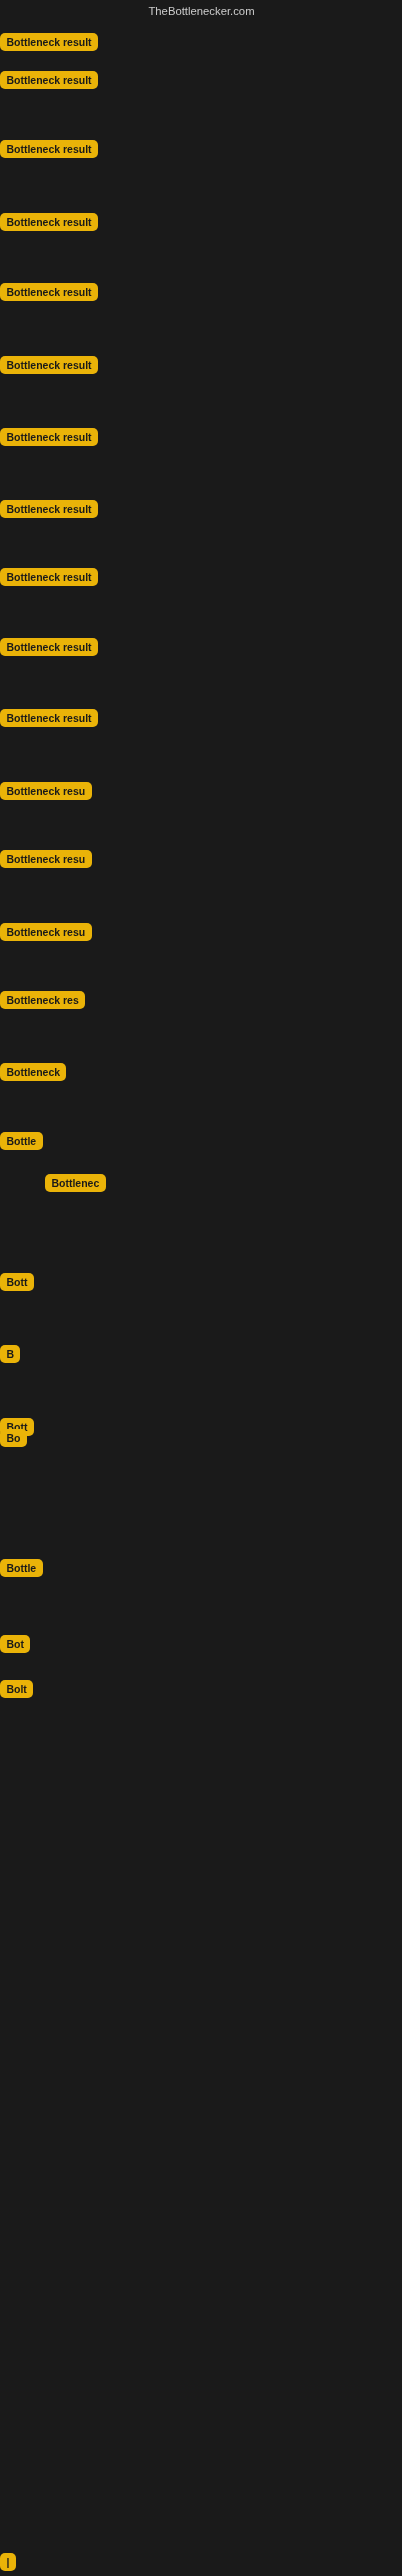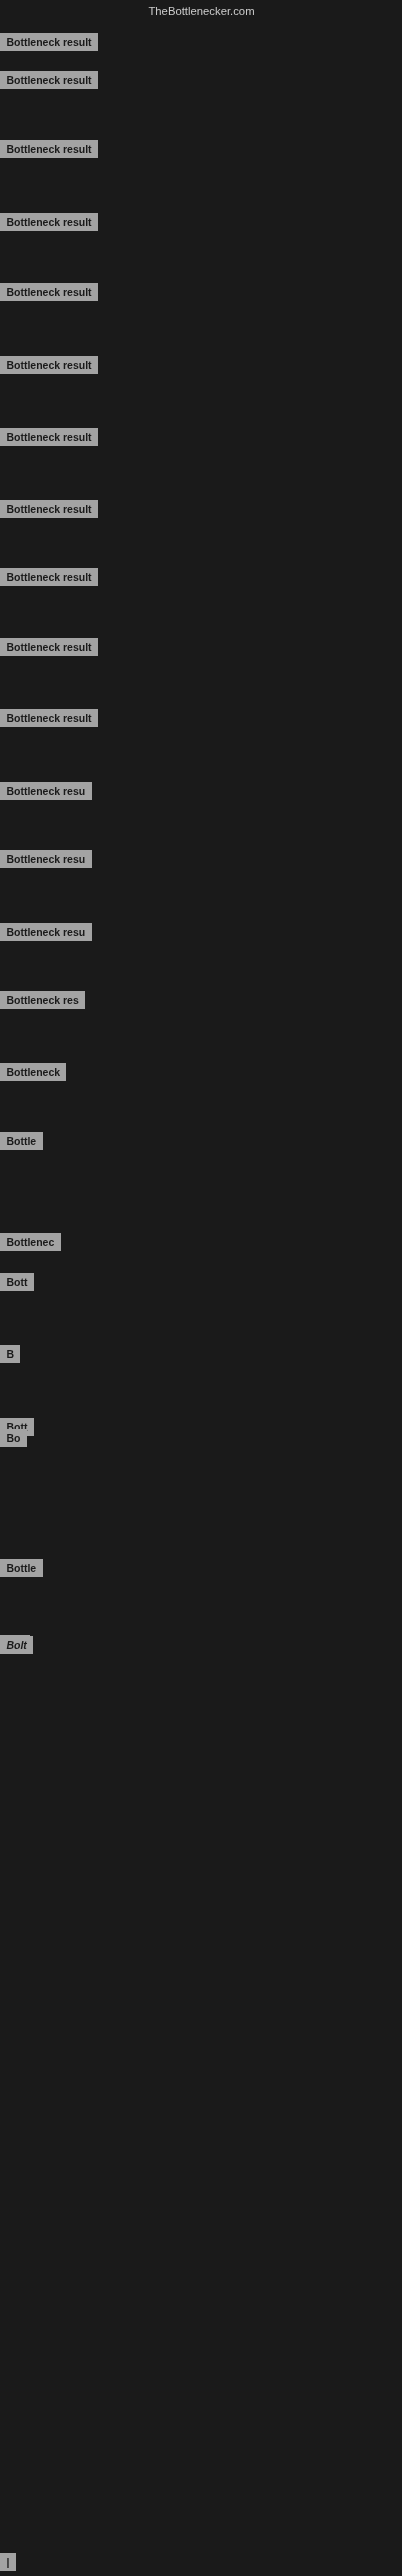--- a/index.html
+++ b/index.html
@@ -15,26 +15,26 @@
       position: relative;
     }
     .site-header {
       text-align: center;
       padding: 4.8px 0 8px 0;
       color: #cccccc;
       font-size: 11.3px;
     }
     .bottleneck-badge {
       display: inline-block;
-      background-color: #a3a3a3;
+      background-color: #eab308;
       color: #1a1a1a;
       font-size: 10.5px;
       font-weight: bold;
       padding: 3.2px 6.4px;
-      border-radius: 0;
+      border-radius: 5px;
       white-space: nowrap;
       overflow: hidden;
     }
   </style>
 </head>
 <body>
 
 <div class="site-header">
   <span>TheBottlenecker.com</span>
 </div>
@@ -50,23 +50,23 @@
     <div style="position: absolute; left: 0px; top: 475px;"><span class="bottleneck-badge">Bottleneck result</span></div>
     <div style="position: absolute; left: 0px; top: 543px;"><span class="bottleneck-badge">Bottleneck result</span></div>
     <div style="position: absolute; left: 0px; top: 613px;"><span class="bottleneck-badge">Bottleneck result</span></div>
     <div style="position: absolute; left: 0px; top: 684px;"><span class="bottleneck-badge">Bottleneck result</span></div>
     <div style="position: absolute; left: 0px; top: 757px;"><span class="bottleneck-badge">Bottleneck resu</span></div>
     <div style="position: absolute; left: 0px; top: 825px;"><span class="bottleneck-badge">Bottleneck resu</span></div>
     <div style="position: absolute; left: 0px; top: 898px;"><span class="bottleneck-badge">Bottleneck resu</span></div>
     <div style="position: absolute; left: 0px; top: 966px;"><span class="bottleneck-badge">Bottleneck res</span></div>
     <div style="position: absolute; left: 0px; top: 1038px; text-align: center;"><span class="bottleneck-badge">Bottleneck</span></div>
     <div style="position: absolute; left: 0px; top: 1107px;"><span class="bottleneck-badge">Bottle</span></div>
-    <div style="position: absolute; left: 0px; top: 1208px;"><span class="bottleneck-badge">Bottlenec</span></div>
+    <div style="position: absolute; left: 0px; top: 1149px; padding-left: 45px;"><span class="bottleneck-badge">Bottlenec</span></div>
     <div style="position: absolute; left: 0px; top: 1248px;"><span class="bottleneck-badge">Bott</span></div>
     <div style="position: absolute; left: 0px; top: 1320px;"><span class="bottleneck-badge">B</span></div>
     <div style="position: absolute; left: 0px; top: 1393px;"><span class="bottleneck-badge">Bott</span></div>
     <div style="position: absolute; left: 0px; top: 1404px;"><span class="bottleneck-badge">Bo</span></div>
     <div style="position: absolute; left: 0px; top: 1534px;"><span class="bottleneck-badge">Bottle</span></div>
     <div style="position: absolute; left: 0px; top: 1610px; text-align: right;"><span class="bottleneck-badge">Bot</span></div>
-    <div style="position: absolute; left: 0px; top: 1611px; font-style: italic;"><span class="bottleneck-badge">Bolt</span></div>
+    <div style="position: absolute; left: 0px; top: 1655px;"><span class="bottleneck-badge">Bolt</span></div>
     <div style="position: absolute; left: 0px; top: 2528px;"><span class="bottleneck-badge">|</span></div>
   </div>
 
 
 </body></html>

